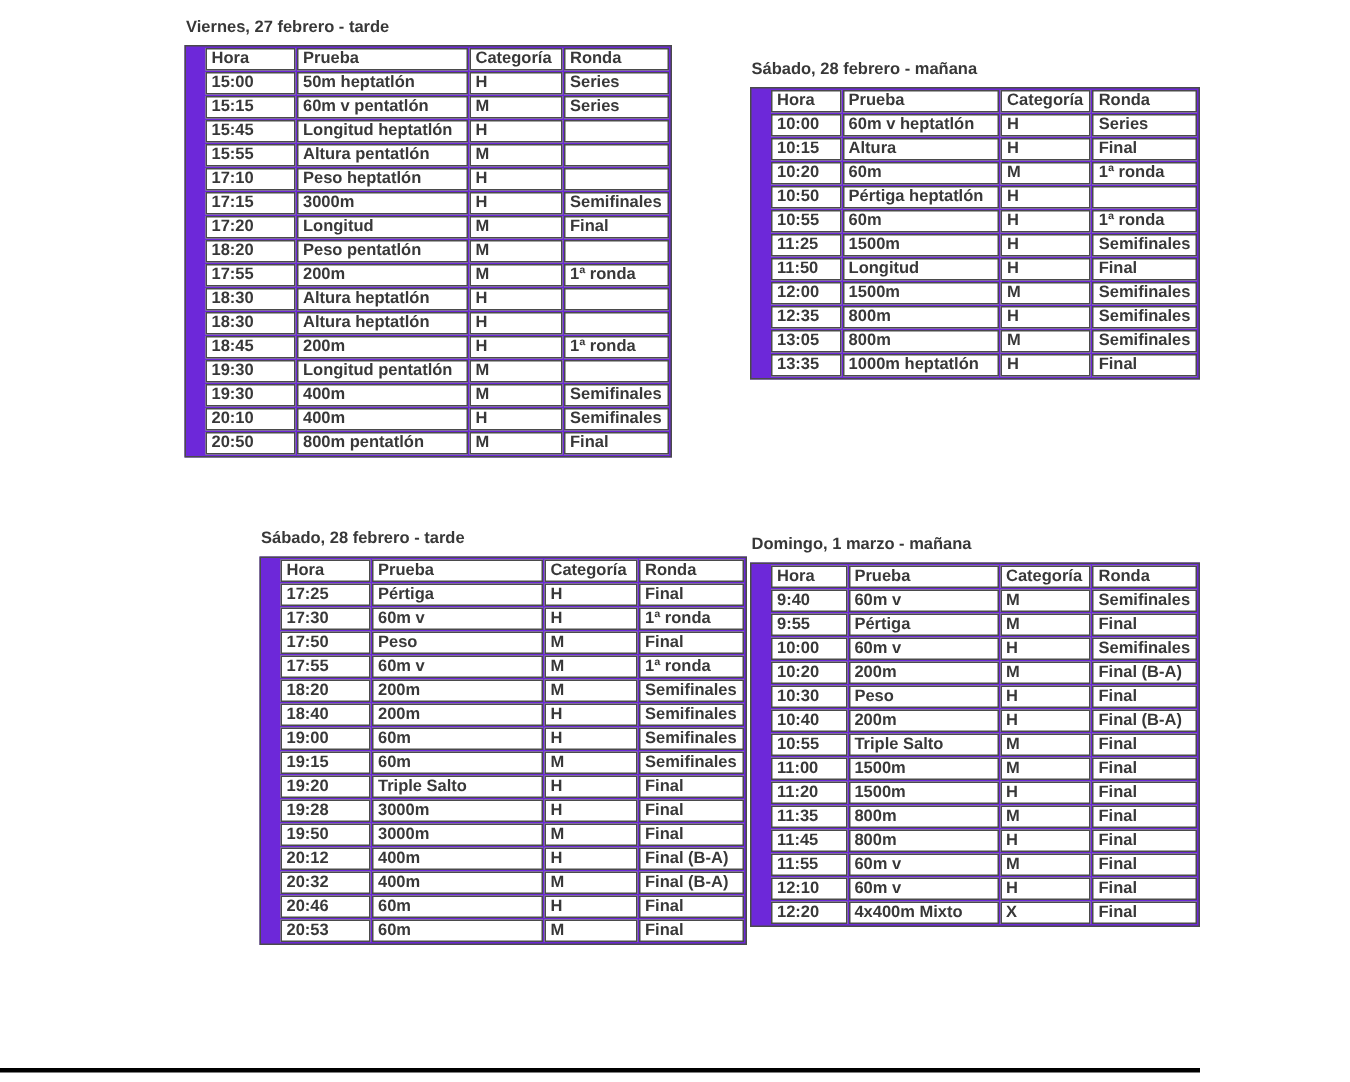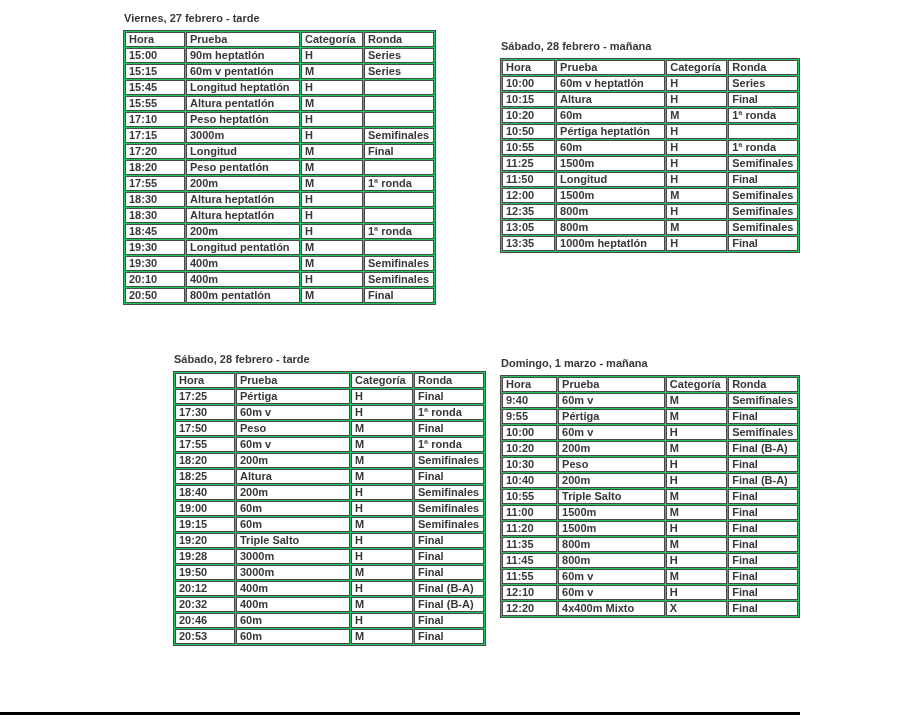--- a/index.html
+++ b/index.html
@@ -16,23 +16,24 @@
   .tbl-block h2 {
     margin: 0 0 5px 1px;
     font-size: 11px;
     line-height: 14px;
     font-weight: 700;
     color: #383838;
   }
   table.sched {
     border-collapse: separate;
     border-spacing: 1px;
-    background: #22c55e;
+    background: #6d28d9;
     border: 1px solid #4a4a4a;
     table-layout: fixed;
+    padding-left: 12px;
   }
   table.sched th, table.sched td {
     box-sizing: border-box;
     border: 1px solid #4a4a4a;
     font-size: 11px;
     font-weight: 700;
     line-height: 13px;
     height: 15px;
     padding: 0 3px;
     text-align: left;
@@ -72,21 +73,21 @@
           <tr>
             <th>Hora</th>
             <th>Prueba</th>
             <th>Categoría</th>
             <th>Ronda</th>
           </tr>
         </thead>
         <tbody>
           <tr>
             <td class="hora">15:00</td>
-            <td>90m heptatlón</td>
+            <td>50m heptatlón</td>
             <td>H</td>
             <td>Series</td>
           </tr>
           <tr>
             <td class="hora">15:15</td>
             <td>60m v pentatlón</td>
             <td>M</td>
             <td>Series</td>
           </tr>
           <tr>
@@ -307,26 +308,20 @@
             <td>M</td>
             <td>1ª ronda</td>
           </tr>
           <tr>
             <td class="hora">18:20</td>
             <td>200m</td>
             <td>M</td>
             <td>Semifinales</td>
           </tr>
           <tr>
-            <td class="hora">18:25</td>
-            <td>Altura</td>
-            <td>M</td>
-            <td>Final</td>
-          </tr>
-          <tr>
             <td class="hora">18:40</td>
             <td>200m</td>
             <td>H</td>
             <td>Semifinales</td>
           </tr>
           <tr>
             <td class="hora">19:00</td>
             <td>60m</td>
             <td>H</td>
             <td>Semifinales</td>

